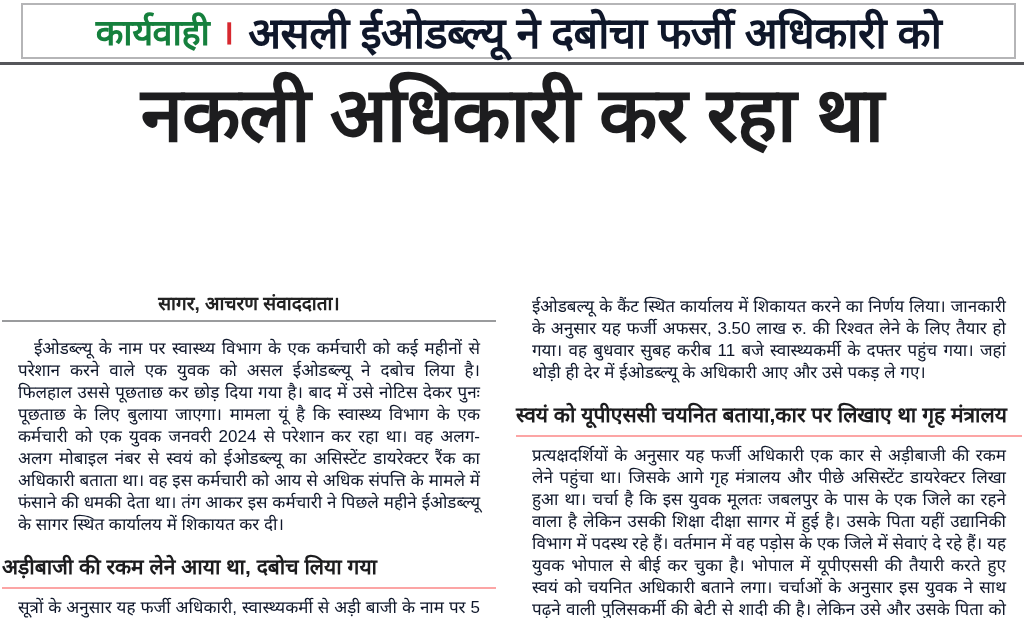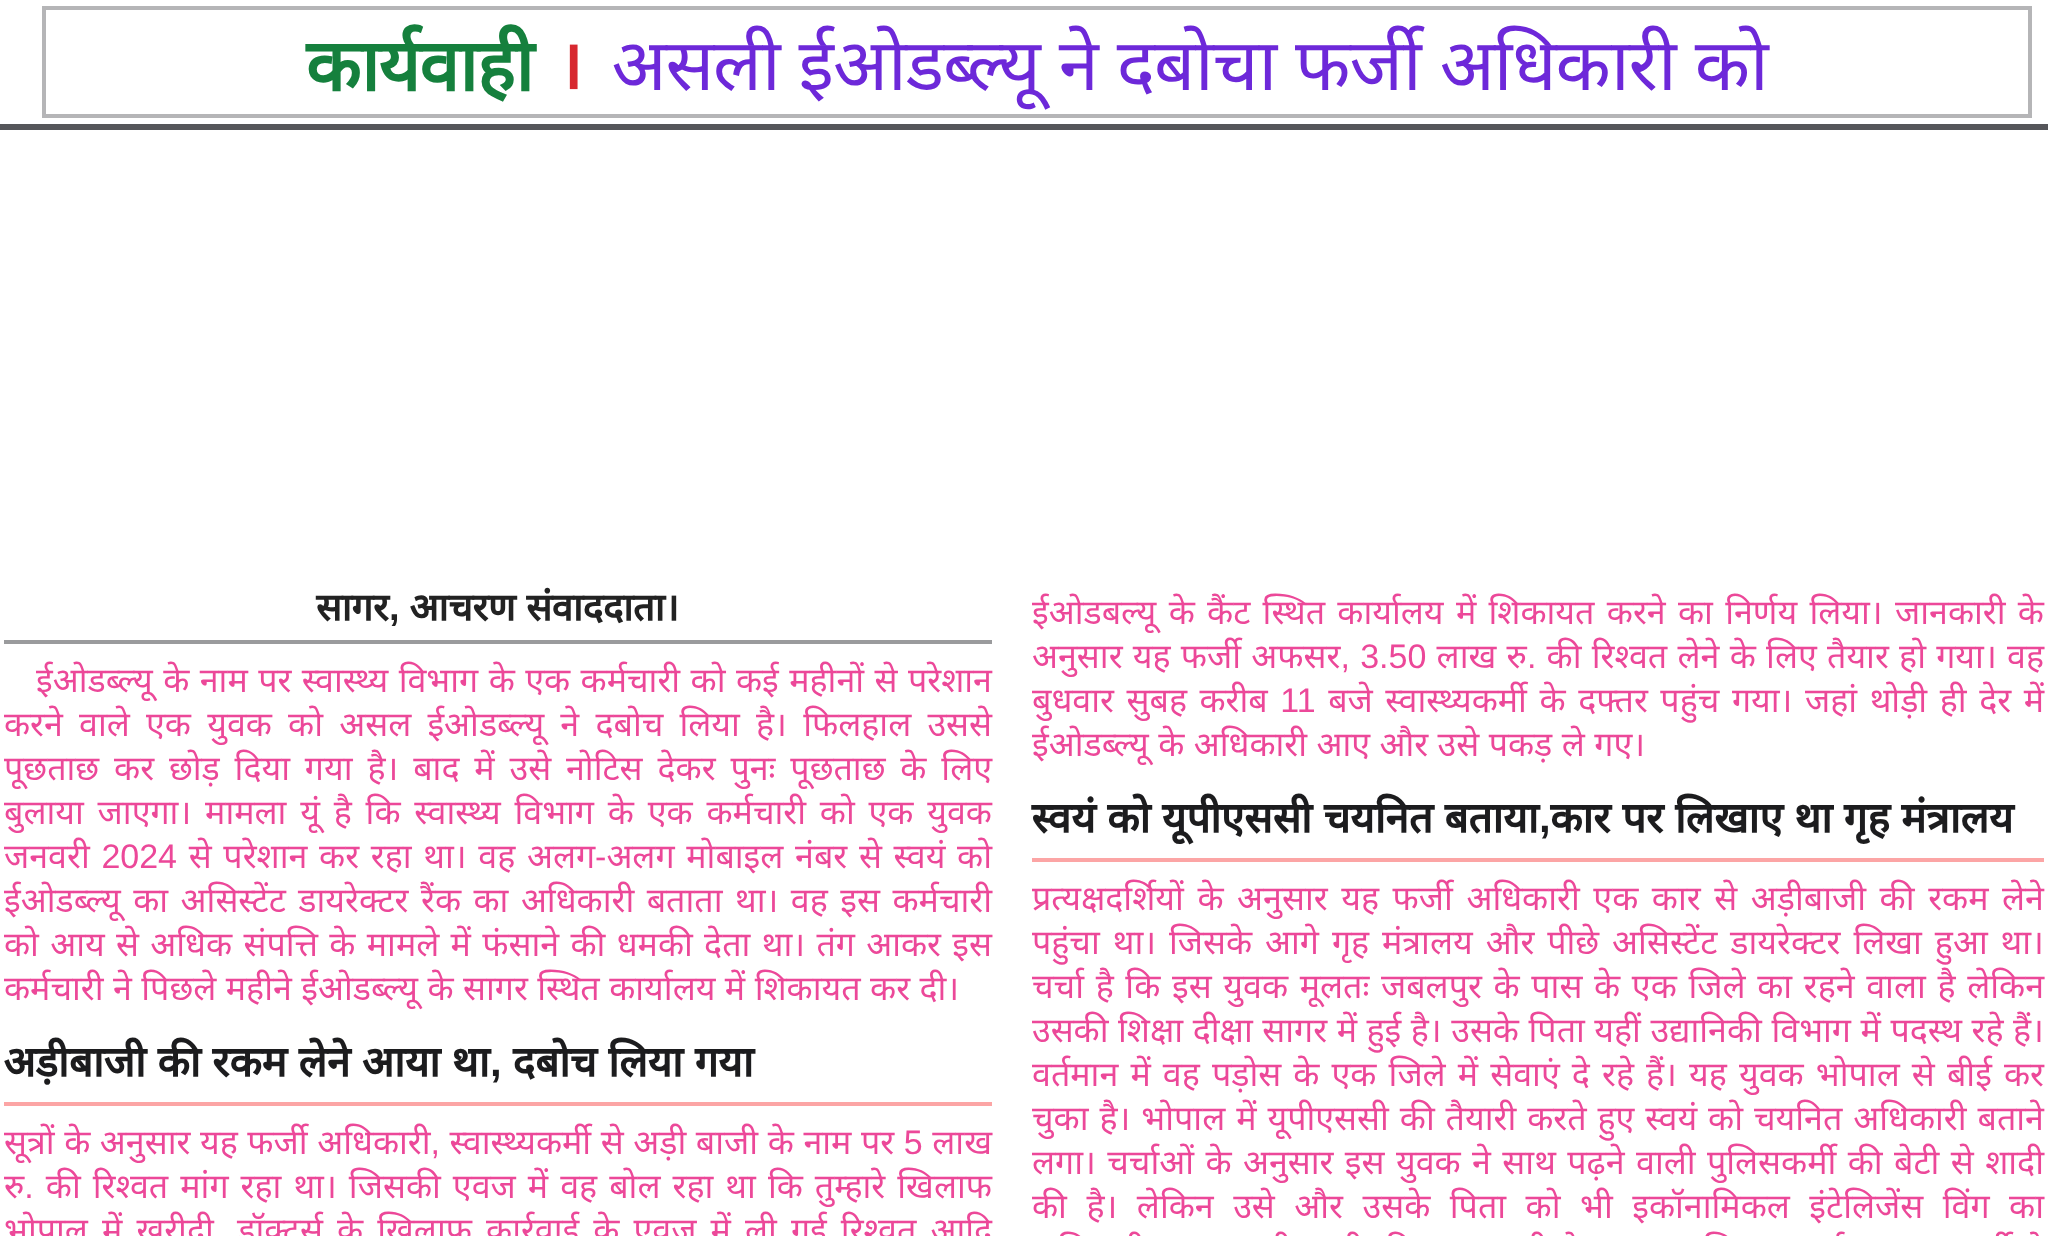--- a/index.html
+++ b/index.html
@@ -11,42 +11,42 @@
   }
   
   .kicker-box {
     position:absolute; left:21px; top:3px; width:995px; height:56px;
     border:2px solid #b5b5b7; box-sizing:border-box;
     display:flex; align-items:center; justify-content:center;
     white-space:nowrap;
   }
   .kicker-label { color:#15803d; font-weight:bold; font-size:36px; letter-spacing:-0.5px; }
   .kicker-sep   { color:#d7282f; font-weight:bold; font-size:34px; margin:0 14px 0 12px; }
-  .kicker-text  { color:#6d28d9; font-weight:normal; font-size:36px; letter-spacing:-0.5px; }
+  .kicker-text  { color:#0f172a; font-weight:bold; font-size:43px; letter-spacing:-0.5px; }
   .header-rule {
     position:absolute; left:0; top:62px; width:1024px; height:3px; background:#55565a;
   }
   
   .headline {
     position:absolute; left:0; top:72px; width:1024px; text-align:center;
     color:#1d1d1f; font-weight:bold; line-height:1.12; font-size:76px;
     letter-spacing:-1px;
   }
   .headline .hl-line { display:block; }
   
   .col { position:absolute; top:290px; text-align:justify; }
   .col-left  { left:2px;  width:494px; }
   .col-right { left:516px; width:506px; }
   .byline {
     text-align:center; font-weight:bold; font-size:19px; color:#222;
     margin:0 0 4px 0;
   }
   .byline-rule { border:0; border-top:2px solid #9a9b9d; margin:0 0 8px 0; }
   .body-para {
-    font-size:17px; line-height:22px; color:#ec4899; margin:0;
+    font-size:17px; line-height:22px; color:#0f172a; margin:16px;
     text-align:justify;
   }
   .indent-first { text-indent:16px; }
   .subhead {
     font-size:21px; font-weight:bold; color:#1c1c1e; text-align:left;
     margin:10px 0 0 0; padding:0 0 7px 0;
     border-bottom:2px solid #fca5a5;
   }
   .subhead + .body-para { margin-top:8px; }
   .col-right .body-para:first-child { margin-top:6px; }
@@ -57,20 +57,21 @@
 <div class="page">
 
   <div class="kicker-box">
     <span class="kicker-label">कार्यवाही</span>
     <span class="kicker-sep">।</span>
     <span class="kicker-text">असली ईओडब्ल्यू ने दबोचा फर्जी अधिकारी को</span>
   </div>
   <div class="header-rule"></div>
 
   <h1 class="headline" style="margin:0;">
+    <span class="hl-line">नकली अधिकारी कर रहा था</span>
   </h1>
 
   <div class="col col-left">
     <p class="byline">सागर, आचरण संवाददाता।</p>
     <hr class="byline-rule">
     <p class="body-para indent-first">ईओडब्ल्यू के नाम पर स्वास्थ्य विभाग के एक कर्मचारी को कई महीनों से परेशान करने वाले एक युवक को असल ईओडब्ल्यू ने दबोच लिया है। फिलहाल उससे पूछताछ कर छोड़ दिया गया है। बाद में उसे नोटिस देकर पुनः पूछताछ के लिए बुलाया जाएगा। मामला यूं है कि स्वास्थ्य विभाग के एक कर्मचारी को एक युवक जनवरी 2024 से परेशान कर रहा था। वह अलग-अलग मोबाइल नंबर से स्वयं को ईओडब्ल्यू का असिस्टेंट डायरेक्टर रैंक का अधिकारी बताता था। वह इस कर्मचारी को आय से अधिक संपत्ति के मामले में फंसाने की धमकी देता था। तंग आकर इस कर्मचारी ने पिछले महीने ईओडब्ल्यू के सागर स्थित कार्यालय में शिकायत कर दी।</p>
     <h2 class="subhead">अड़ीबाजी की रकम लेने आया था, दबोच लिया गया</h2>
     <p class="body-para">सूत्रों के अनुसार यह फर्जी अधिकारी, स्वास्थ्यकर्मी से अड़ी बाजी के नाम पर 5 लाख रु. की रिश्वत मांग रहा था। जिसकी एवज में वह बोल रहा था कि तुम्हारे खिलाफ भोपाल में खरीदी, डॉक्टर्स के खिलाफ कार्रवाई के एवज में ली गई रिश्वत आदि संबंधी शिकायत खत्म करवा दूंगा। चूंकि इस कर्मचारी ने ऐसा कोई काम नहीं किया था। इसलिए वह उसकी धौंस में नहीं आया। अपितु उसे टालता जरूर रहा। लेकिन जब मामला सिर के ऊपर हो गया तो उसने असली</p>
   </div>
 

